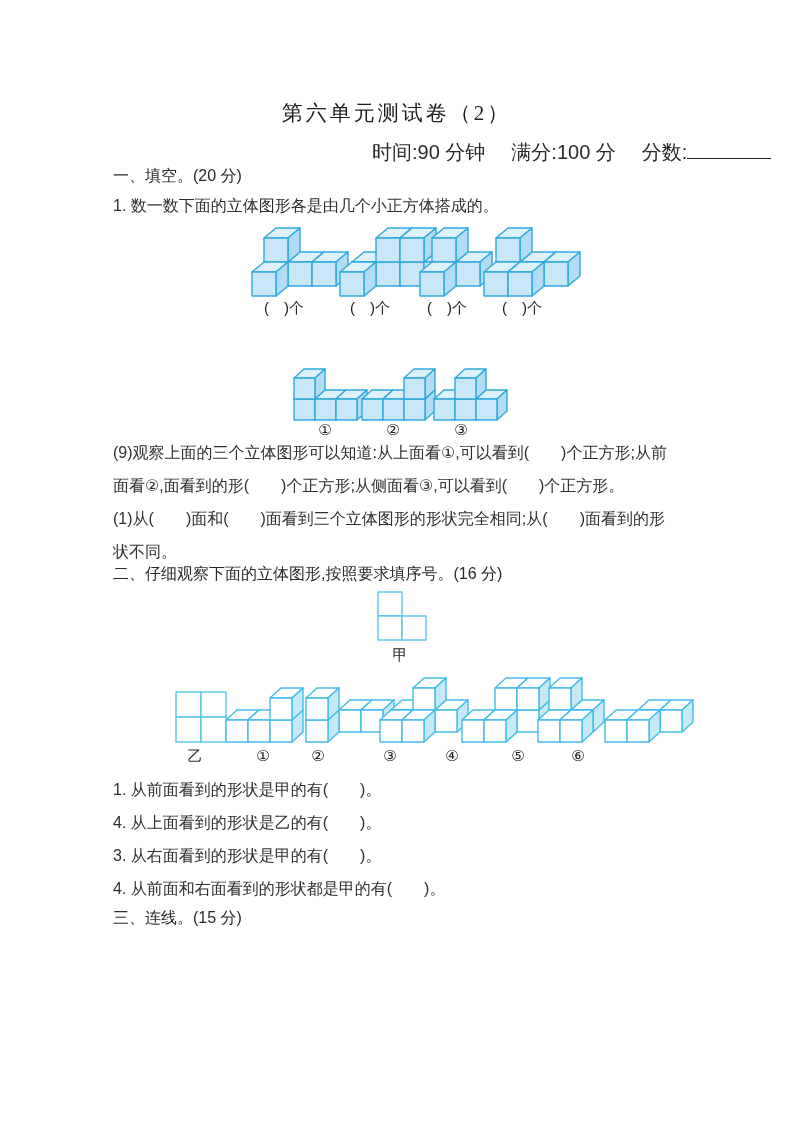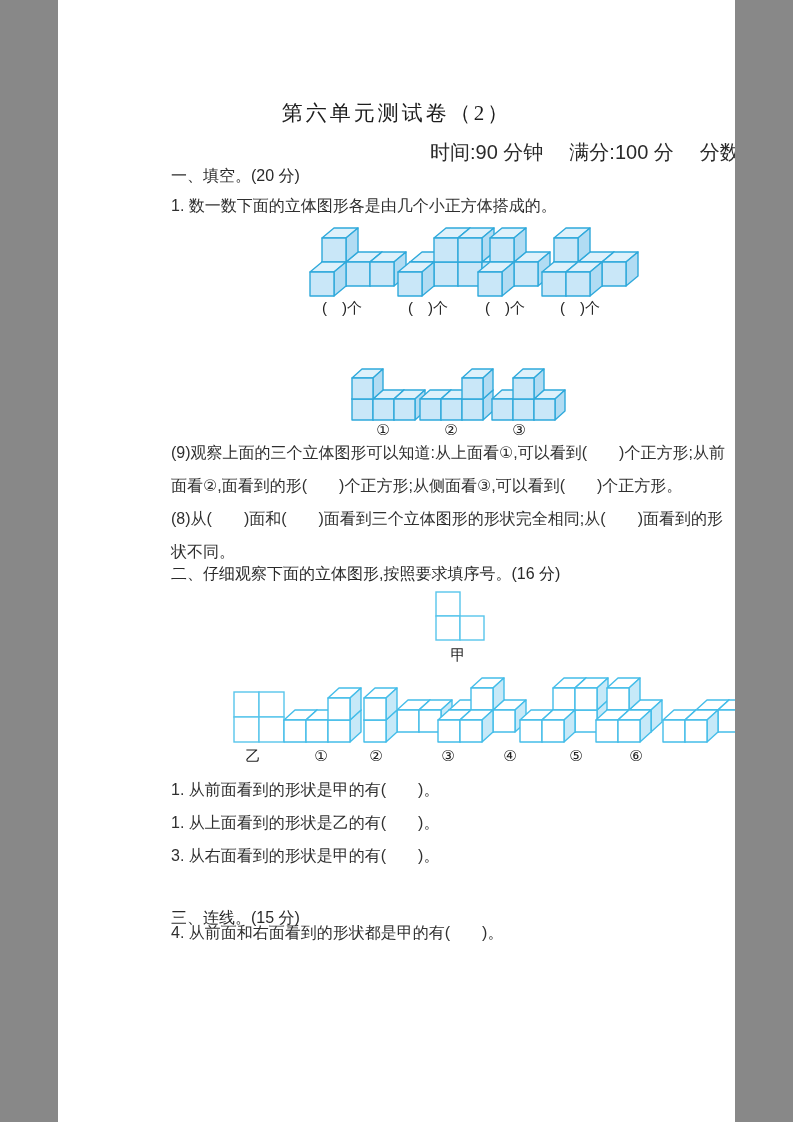--- a/index.html
+++ b/index.html
@@ -1,18 +1,18 @@
 <!DOCTYPE html>
 <html><head>
 <meta charset="utf-8">
 <style>
   html,body{margin:0;padding:0;background:#888;}
   .page{
     position:relative;
-    width:677px;height:1122px;
+    width:793px;height:1122px;
     background:#ffffff;
     margin:0 auto;
     overflow:hidden;
     font-family:"Liberation Sans","DejaVu Sans",sans-serif;
     color:#303030;
   }
   .abs{position:absolute;white-space:nowrap;}
   .title{
     left:0;right:0;top:99px;
     text-align:center;
@@ -189,21 +189,21 @@
         <polygon points="42,9 52,0 52,21 42,30" fill="#b1dcf3" stroke="#2fa9db" stroke-width="1.4" stroke-linejoin="round"></polygon>
         <rect x="21" y="9" width="21" height="21" fill="#c9e7f8" stroke="#2fa9db" stroke-width="1.4" stroke-linejoin="round"></rect>
       </svg>
     </div>
   <span class="cap" style="left:325px;top:421px;">①</span>
   <span class="cap" style="left:393px;top:421px;">②</span>
   <span class="cap" style="left:461px;top:421px;">③</span>
 
   <div class="abs body-text" style="left:113px;top:443px;">(9)观察上面的三个立体图形可以知道:从上面看①,可以看到(　　)个正方形;从前</div>
   <div class="abs body-text" style="left:113px;top:476px;">面看②,面看到的形(　　)个正方形;从侧面看③,可以看到(　　)个正方形。</div>
-  <div class="abs body-text" style="left:113px;top:509px;">(8)从(　　)面和(　　)面看到三个立体图形的形状完全相同;从(　　)面看到的形</div>
+  <div class="abs body-text" style="left:113px;top:509px;">(1)从(　　)面和(　　)面看到三个立体图形的形状完全相同;从(　　)面看到的形</div>
   <div class="abs body-text" style="left:113px;top:542px;">状不同。</div>
 
   <div class="abs h1" style="left:113px;top:564px;">二、仔细观察下面的立体图形,按照要求填序号。(16 分)</div>
 
   <div class="fig" style="left: 377px; top: 591px;">
       <svg width="50" height="50" viewBox="-1 -1 50 50">
         <rect x="0" y="0" width="24" height="24" fill="#ffffff" stroke="#58c5eb" stroke-width="1.4"></rect>
         <rect x="0" y="24" width="24" height="24" fill="#ffffff" stroke="#58c5eb" stroke-width="1.4"></rect>
         <rect x="24" y="24" width="24" height="24" fill="#ffffff" stroke="#58c5eb" stroke-width="1.4"></rect>
       </svg>
@@ -332,19 +332,19 @@
 
   <span class="cap" style="left:195px;top:747px;">乙</span>
   <span class="cap" style="left:263px;top:747px;">①</span>
   <span class="cap" style="left:318px;top:747px;">②</span>
   <span class="cap" style="left:390px;top:747px;">③</span>
   <span class="cap" style="left:452px;top:747px;">④</span>
   <span class="cap" style="left:518px;top:747px;">⑤</span>
   <span class="cap" style="left:578px;top:747px;">⑥</span>
 
   <div class="abs body-text" style="left:113px;top:780px;">1. 从前面看到的形状是甲的有(　　)。</div>
-  <div class="abs body-text" style="left:113px;top:813px;">1. 从上面看到的形状是乙的有(　　)。</div>
+  <div class="abs body-text" style="left:113px;top:813px;">4. 从上面看到的形状是乙的有(　　)。</div>
   <div class="abs body-text" style="left:113px;top:846px;">3. 从右面看到的形状是甲的有(　　)。</div>
-  <div class="abs body-text" style="left:113px;top:879px;margin-top:44px;">4. 从前面和右面看到的形状都是甲的有(　　)。</div>
+  <div class="abs body-text" style="left:113px;top:879px;">4. 从前面和右面看到的形状都是甲的有(　　)。</div>
 
   <div class="abs h1" style="left:113px;top:908px;">三、连线。(15 分)</div>
 
 </div>
 
 </body></html>

